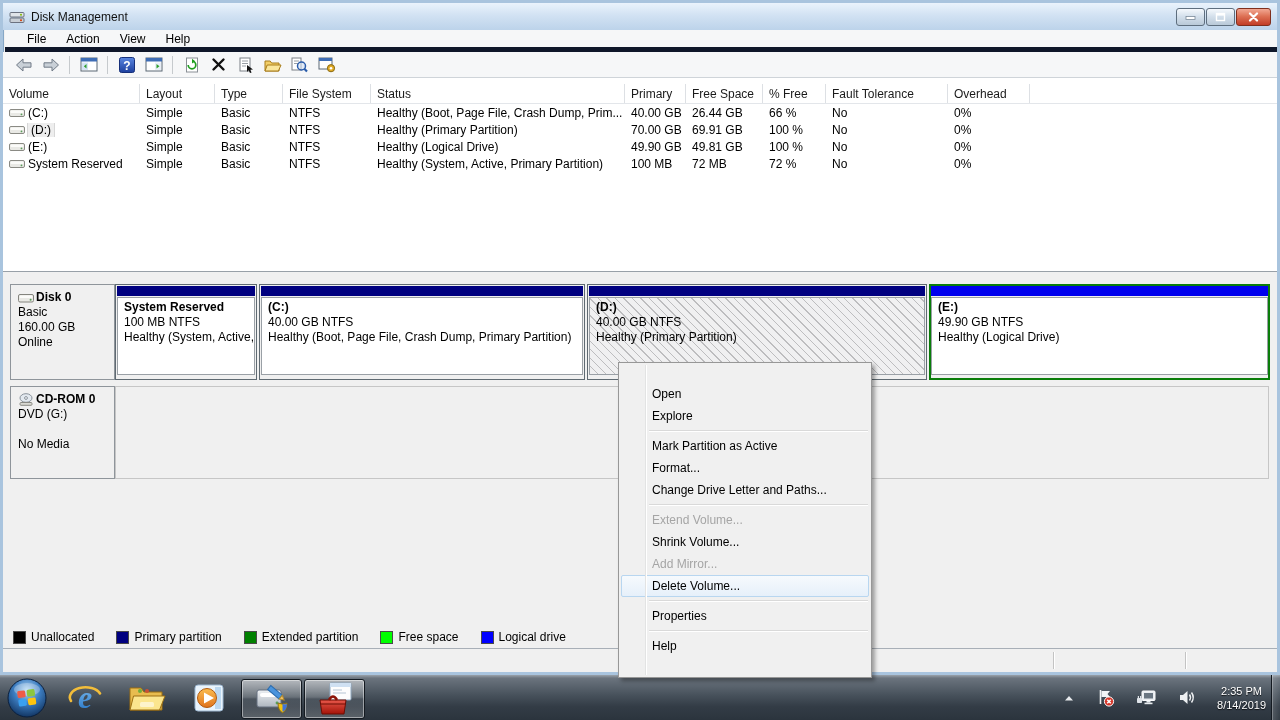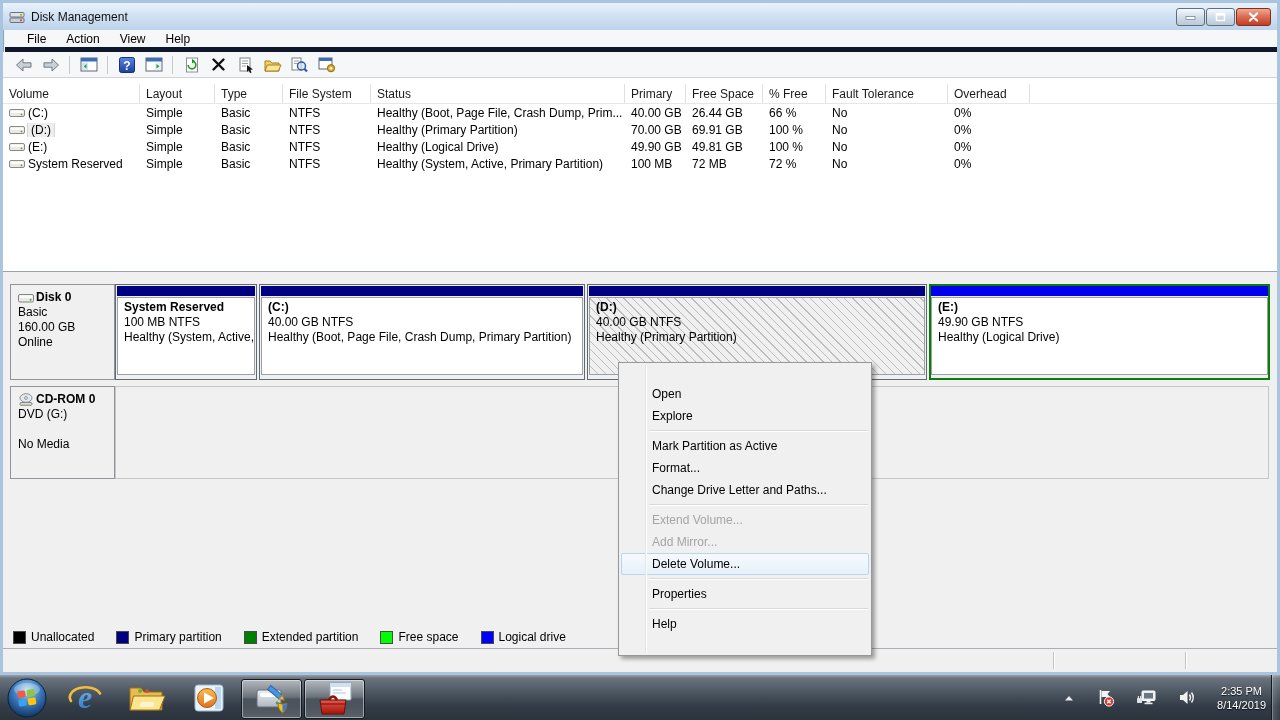--- a/index.html
+++ b/index.html
@@ -423,20 +423,21 @@
   <div class="ctxmenu">
     <div>
         <div class="mitem">Open</div>
         <div class="mitem">Explore</div>
         <div class="msep"></div>
         <div class="mitem">Mark Partition as Active</div>
         <div class="mitem">Format...</div>
         <div class="mitem">Change Drive Letter and Paths...</div>
         <div class="msep"></div>
         <div class="mitem mdis">Extend Volume...</div>
+        <div class="mitem">Shrink Volume...</div>
         <div class="mitem mdis">Add Mirror...</div>
         <div class="mitem mhl">Delete Volume...</div>
         <div class="msep"></div>
         <div class="mitem">Properties</div>
         <div class="msep"></div>
         <div class="mitem">Help</div>
       </div>
   </div>
 
   <div class="taskbar">

